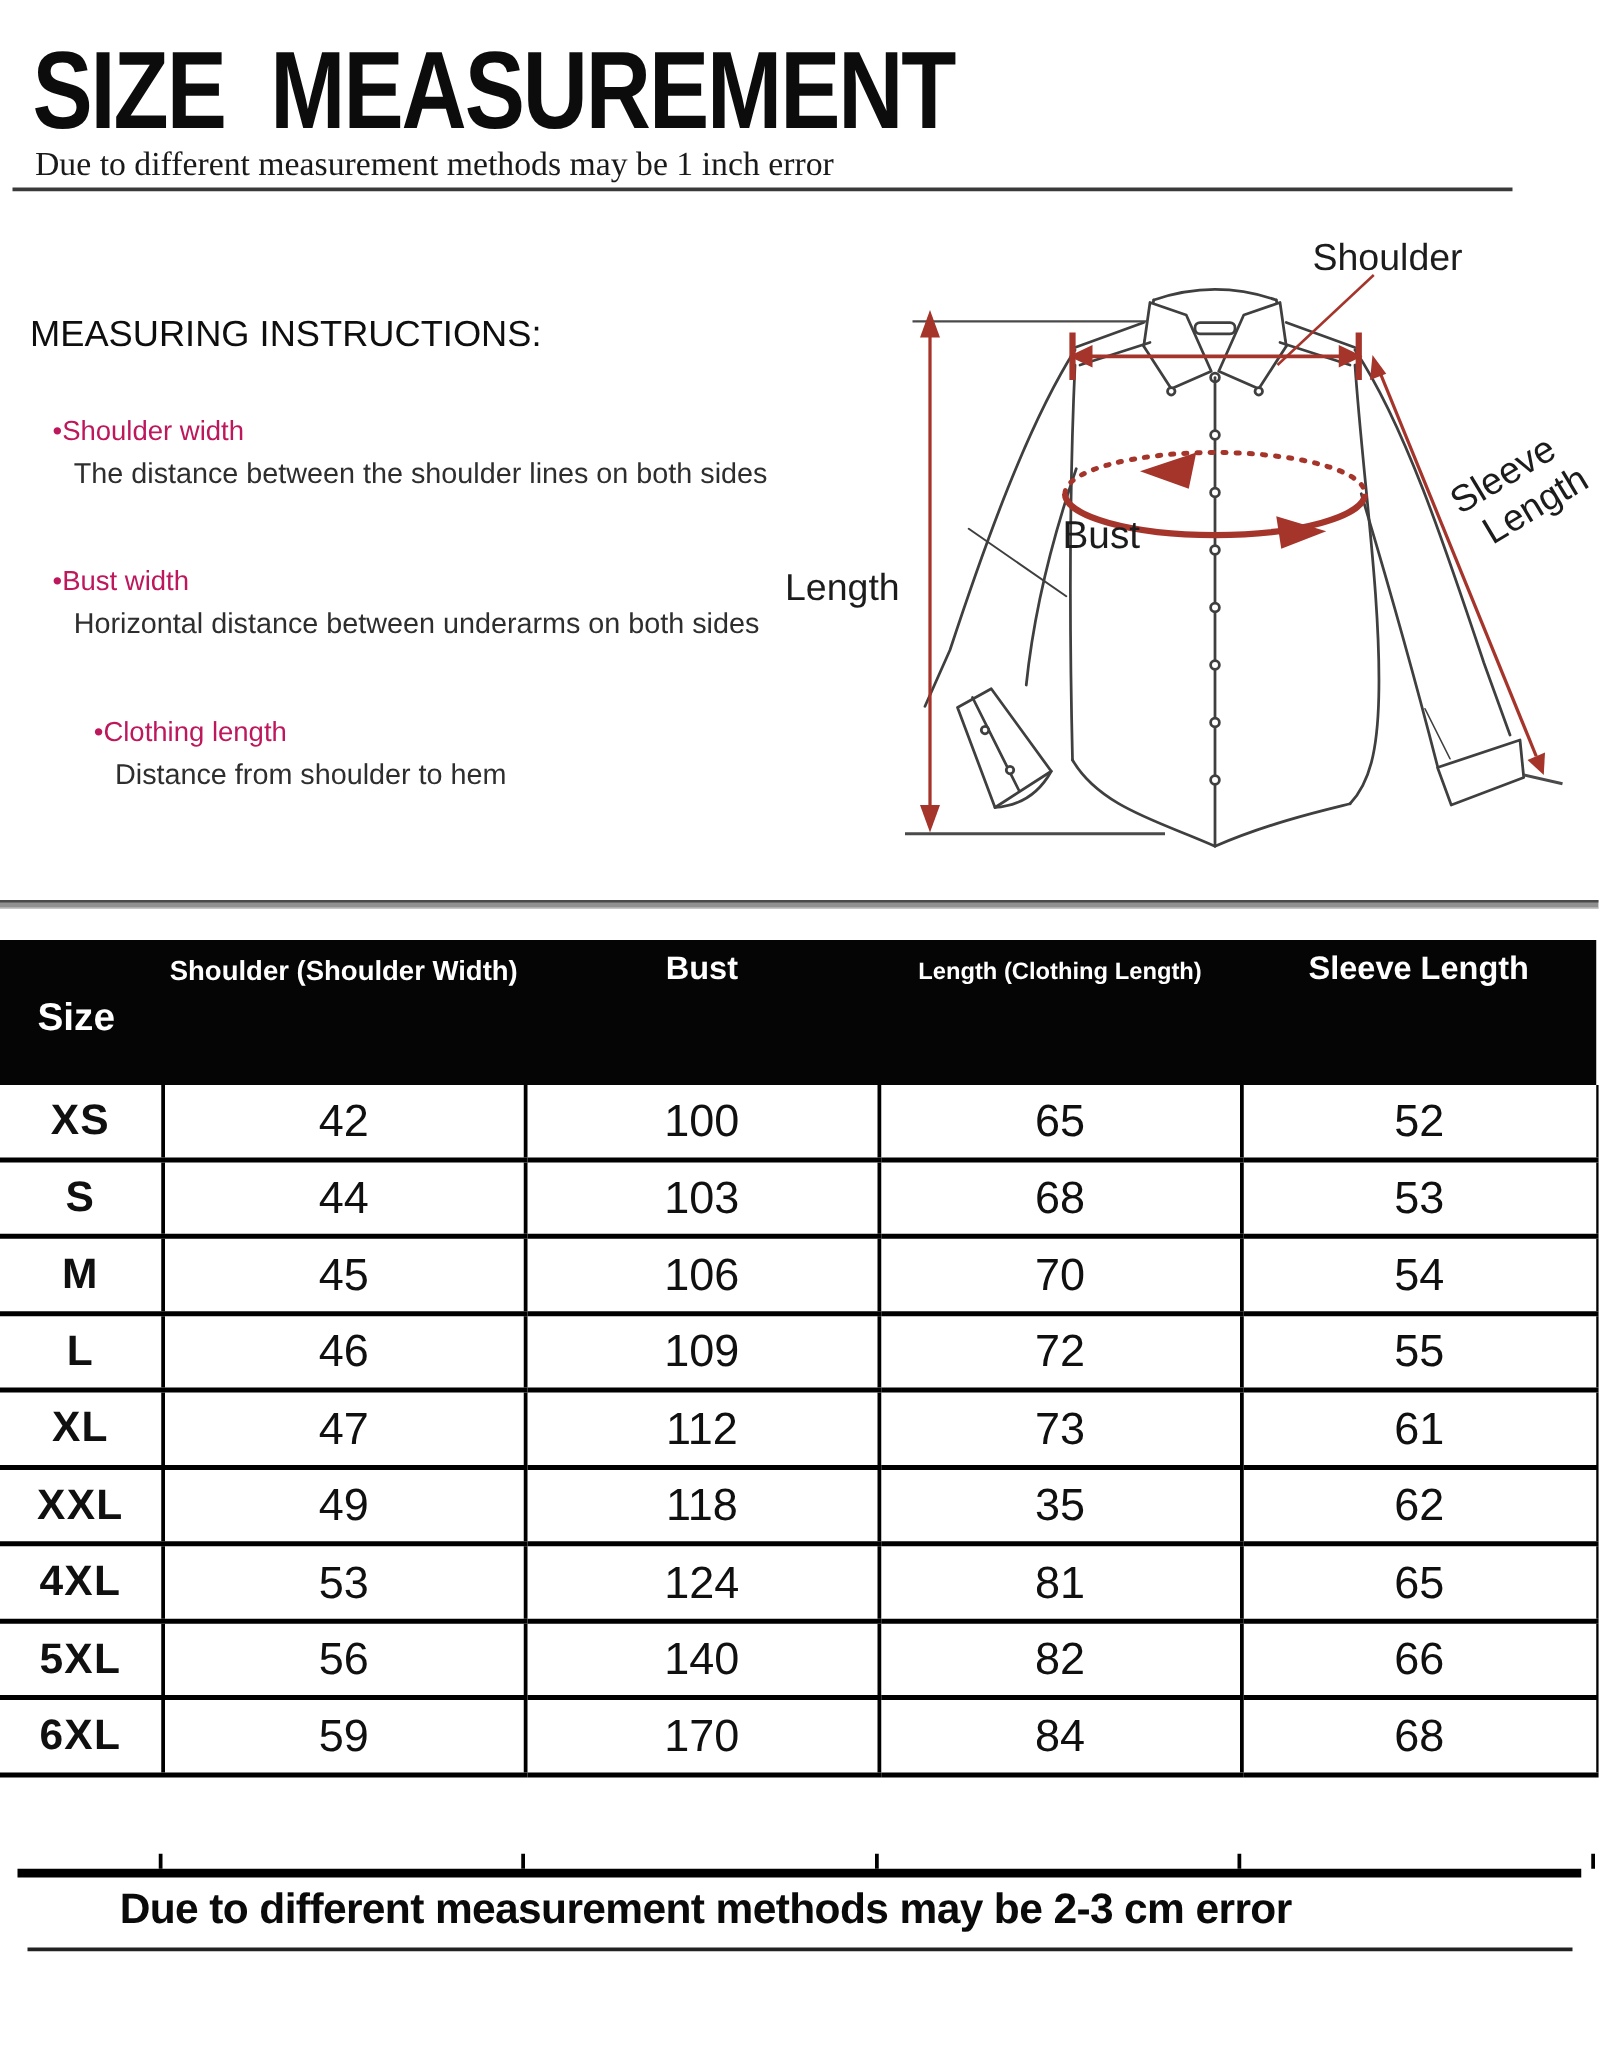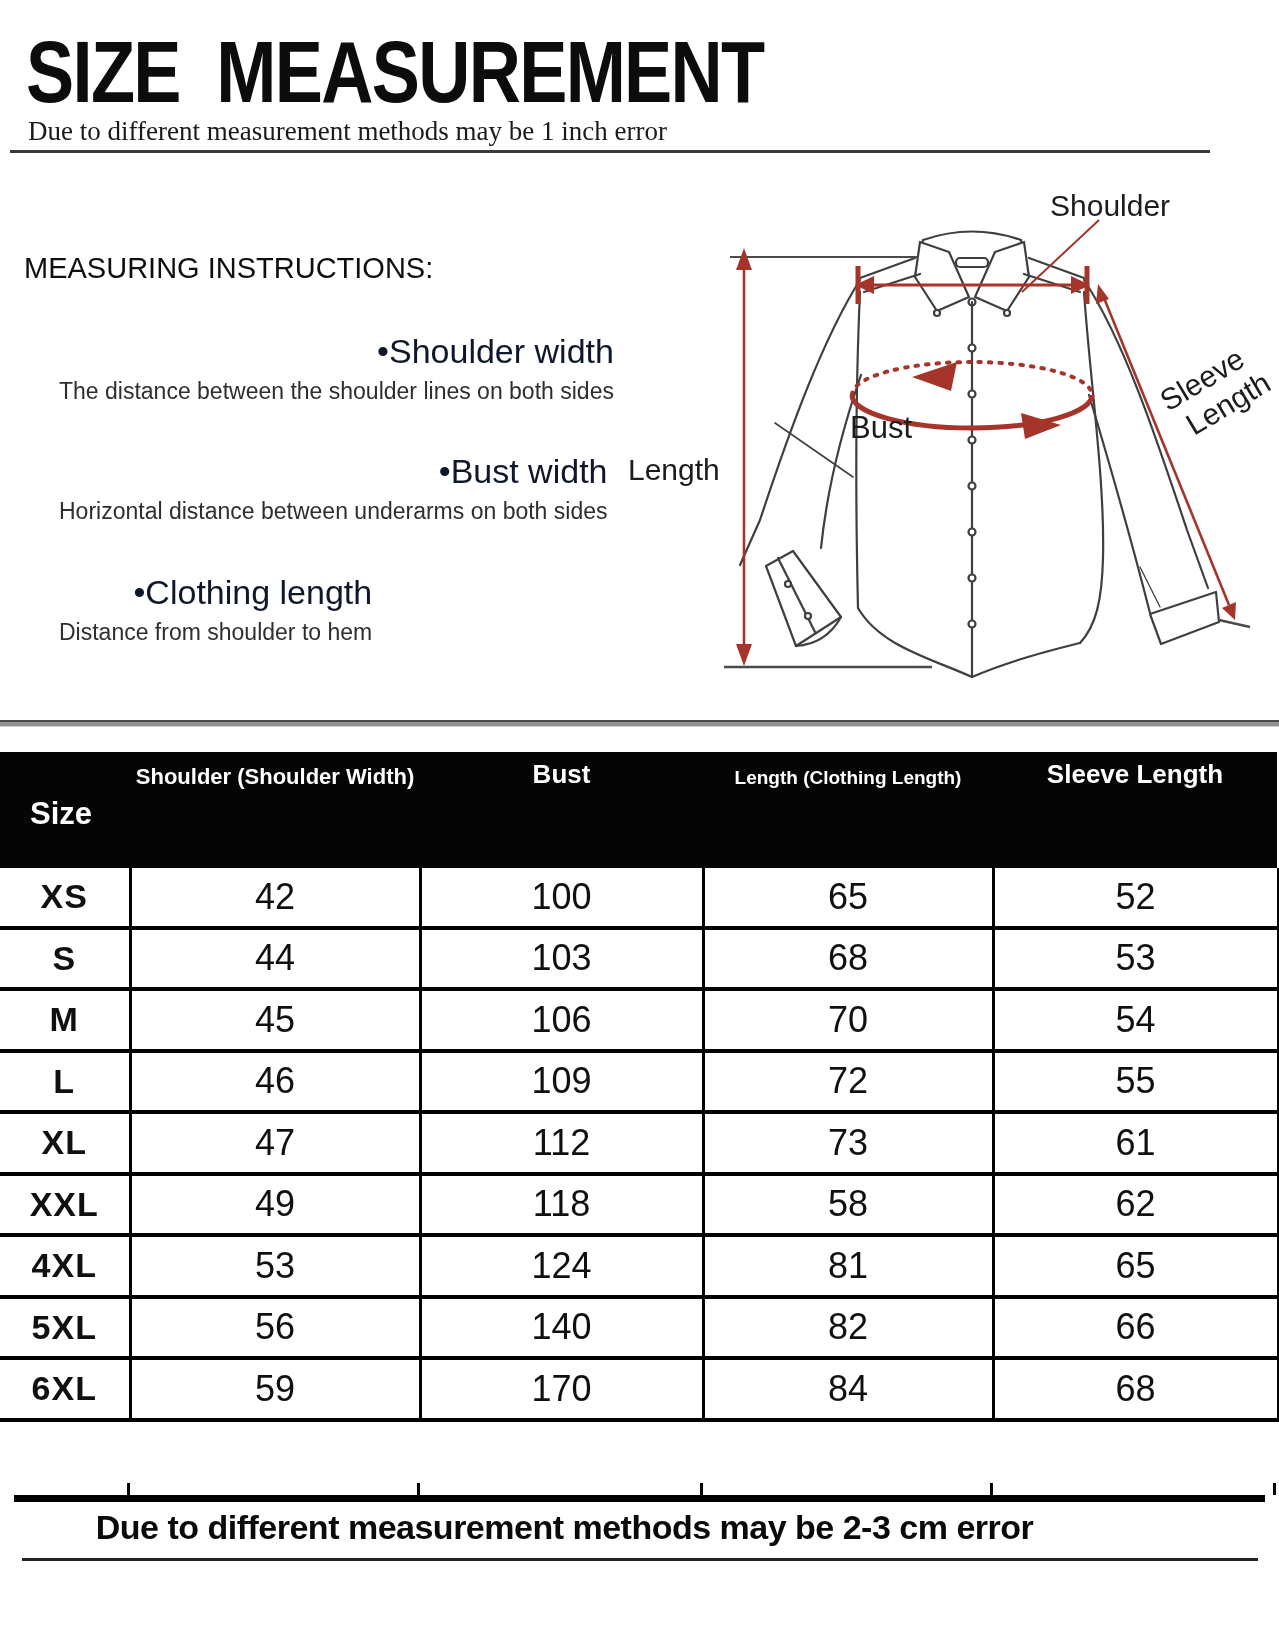--- a/index.html
+++ b/index.html
@@ -19,22 +19,22 @@
   }
   .rule{position:absolute;background:#3a3a3a;}
   #title-rule{left:10px;top:150px;width:1200px;height:3px;}
 
   
   #instructions-heading{
     position:absolute;left:24px;top:252px;
     font-size:29px;font-weight:400;color:#0e0e0e;white-space:nowrap;
   }
   .ins-item{position:absolute;left:42px;white-space:nowrap;}
-  #ins-item-0{top:332px;} #ins-item-1{top:452px;} #ins-item-2{top:573px;}
-  .ins-term{font-size:34px;color:#0f172a;text-align:right;}
+  #ins-item-0{top:332px;} #ins-item-1{top:452px;} #ins-item-2{top:573px;margin-left:33px;}
+  .ins-term{font-size:22px;color:#be185d;}
   .ins-desc{font-size:23px;color:#2e2e2e;margin-top:7px;padding-left:17px;}
 
   
   #shirt-diagram{position:absolute;left:612px;top:180px;}
   #shirt-diagram text{font-family:"Liberation Sans", sans-serif;}
 
   
   #section-divider{
     position:absolute;left:0;top:720px;width:1279px;height:4px;
     background:#909090;border-top:2px solid #4a4a4a;border-bottom:1px solid #cfcfcf;
@@ -237,21 +237,21 @@
         <td class="cell-size">XL</td>
         <td>47</td>
         <td>112</td>
         <td>73</td>
         <td>61</td>
       </tr>
       <tr>
         <td class="cell-size">XXL</td>
         <td>49</td>
         <td>118</td>
-        <td>58</td>
+        <td>35</td>
         <td>62</td>
       </tr>
       <tr>
         <td class="cell-size">4XL</td>
         <td>53</td>
         <td>124</td>
         <td>81</td>
         <td>65</td>
       </tr>
       <tr>

